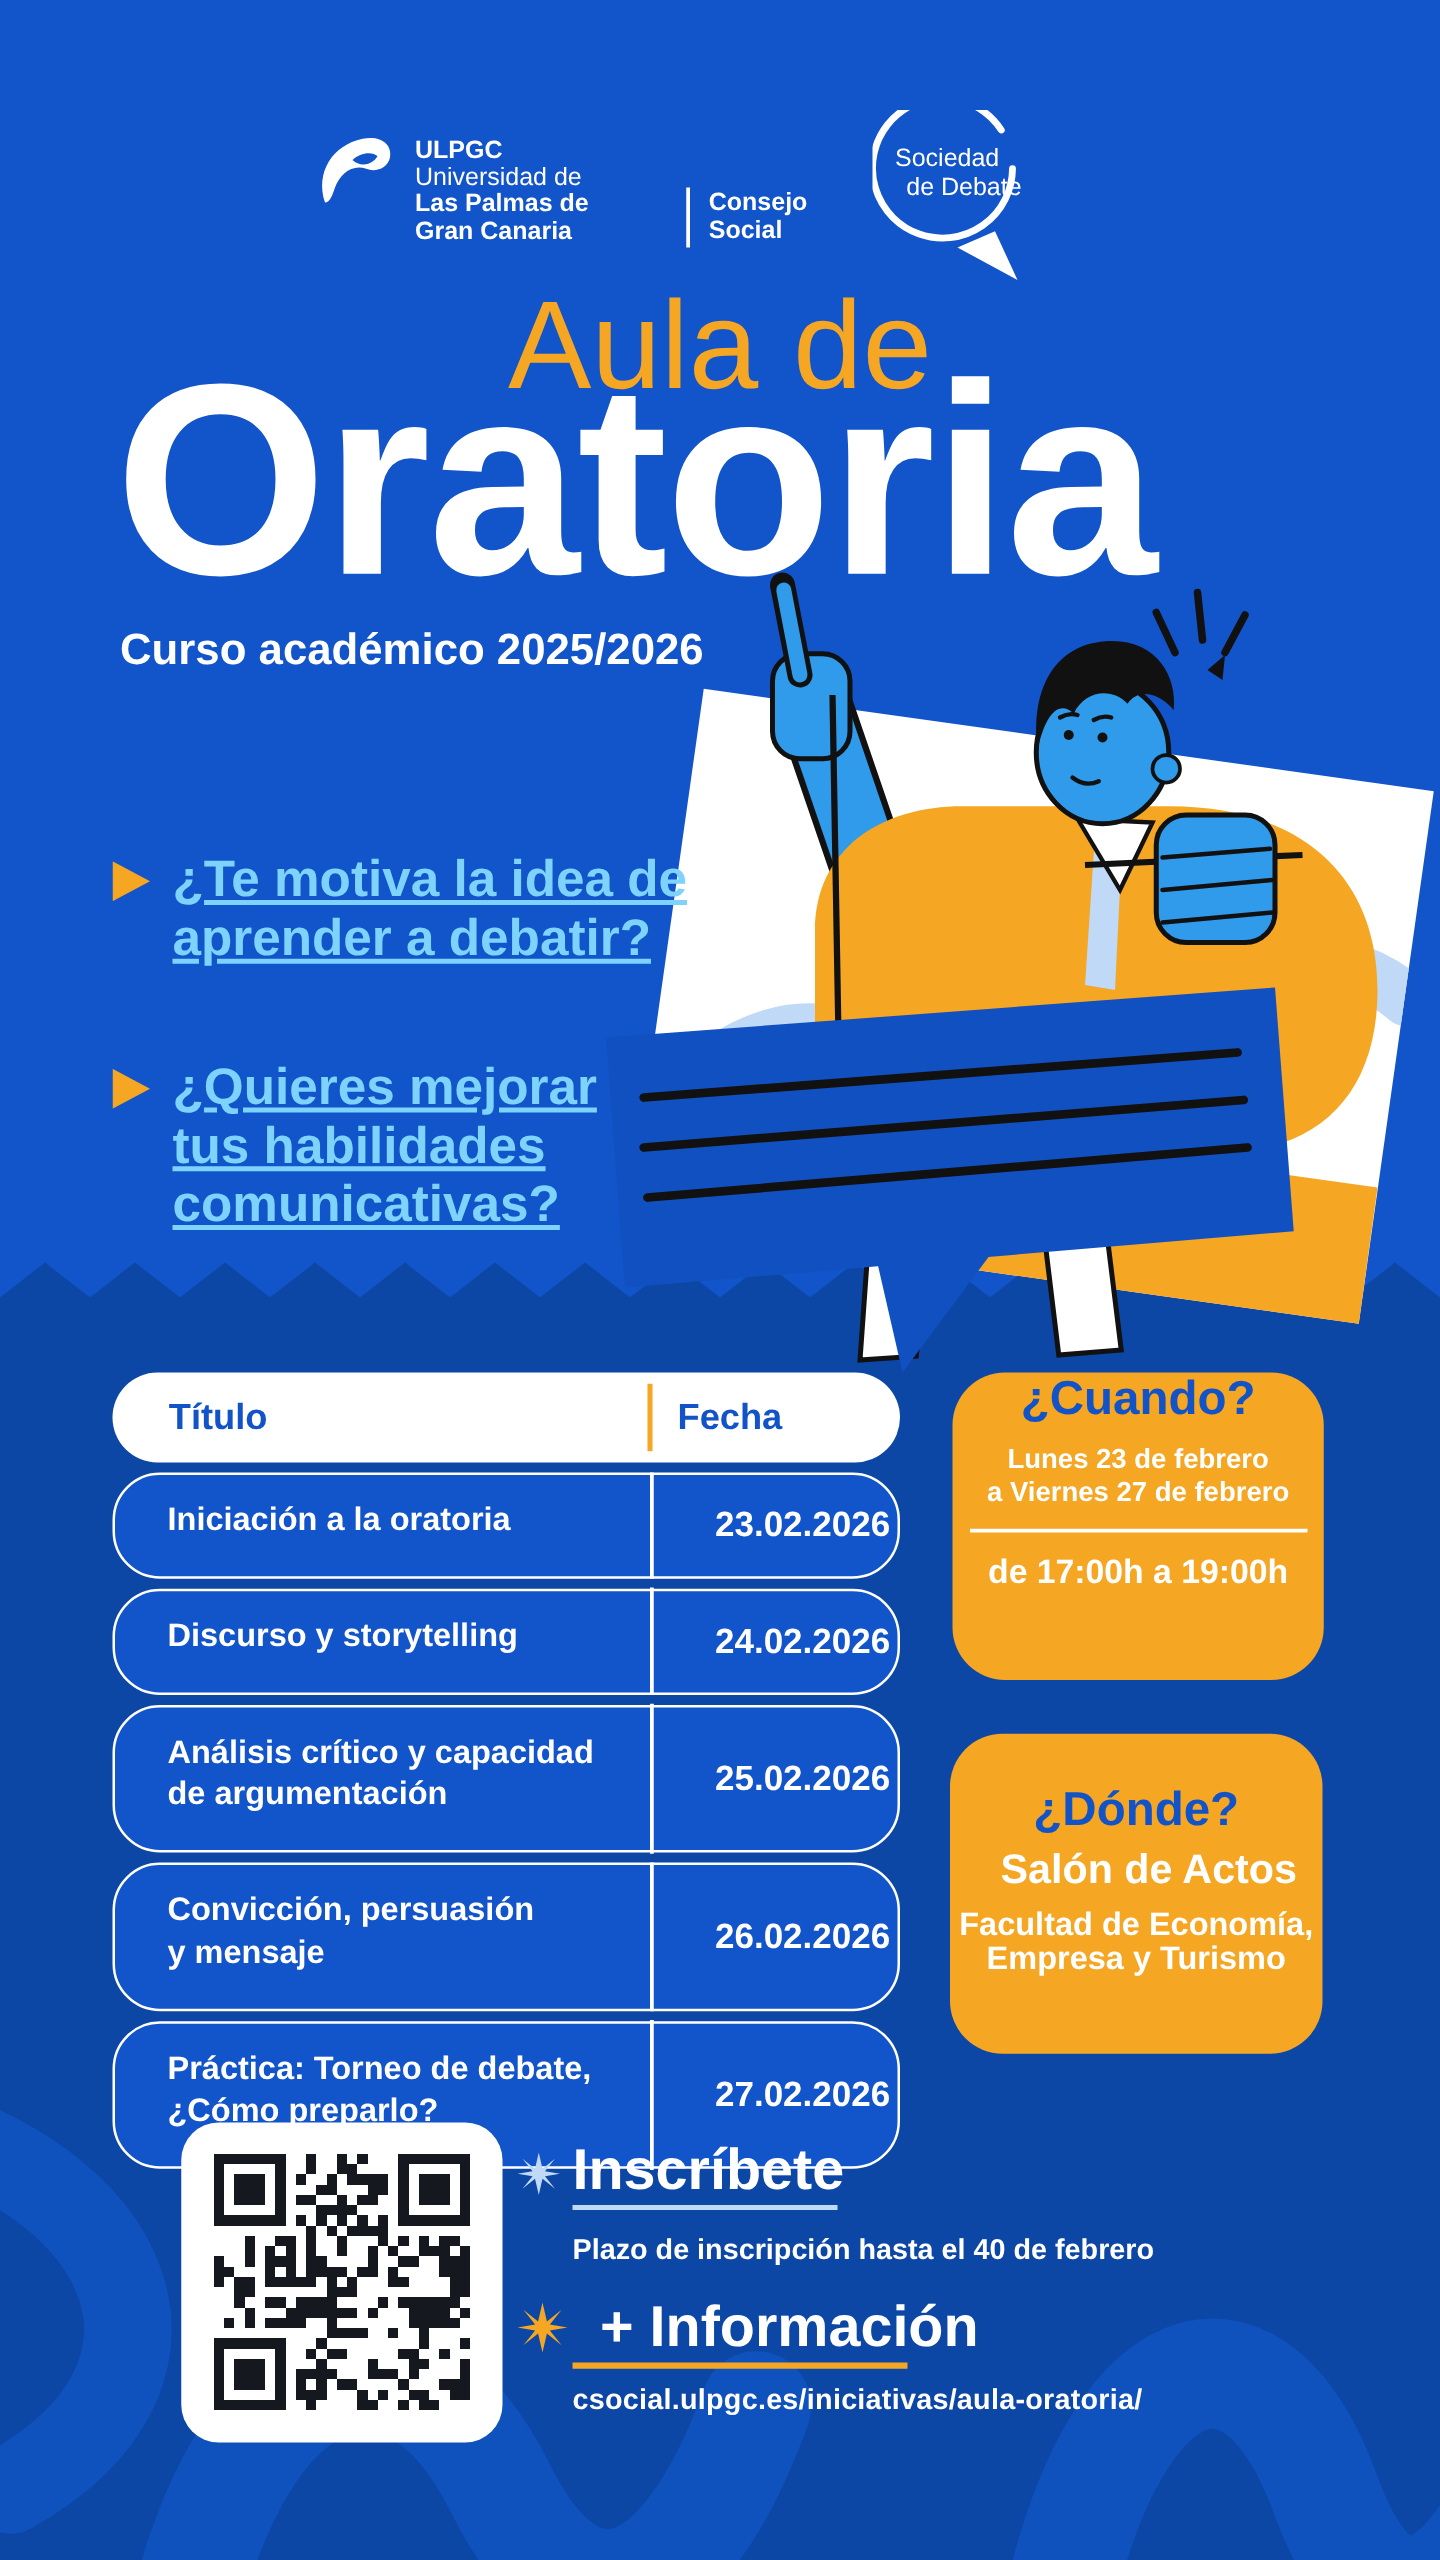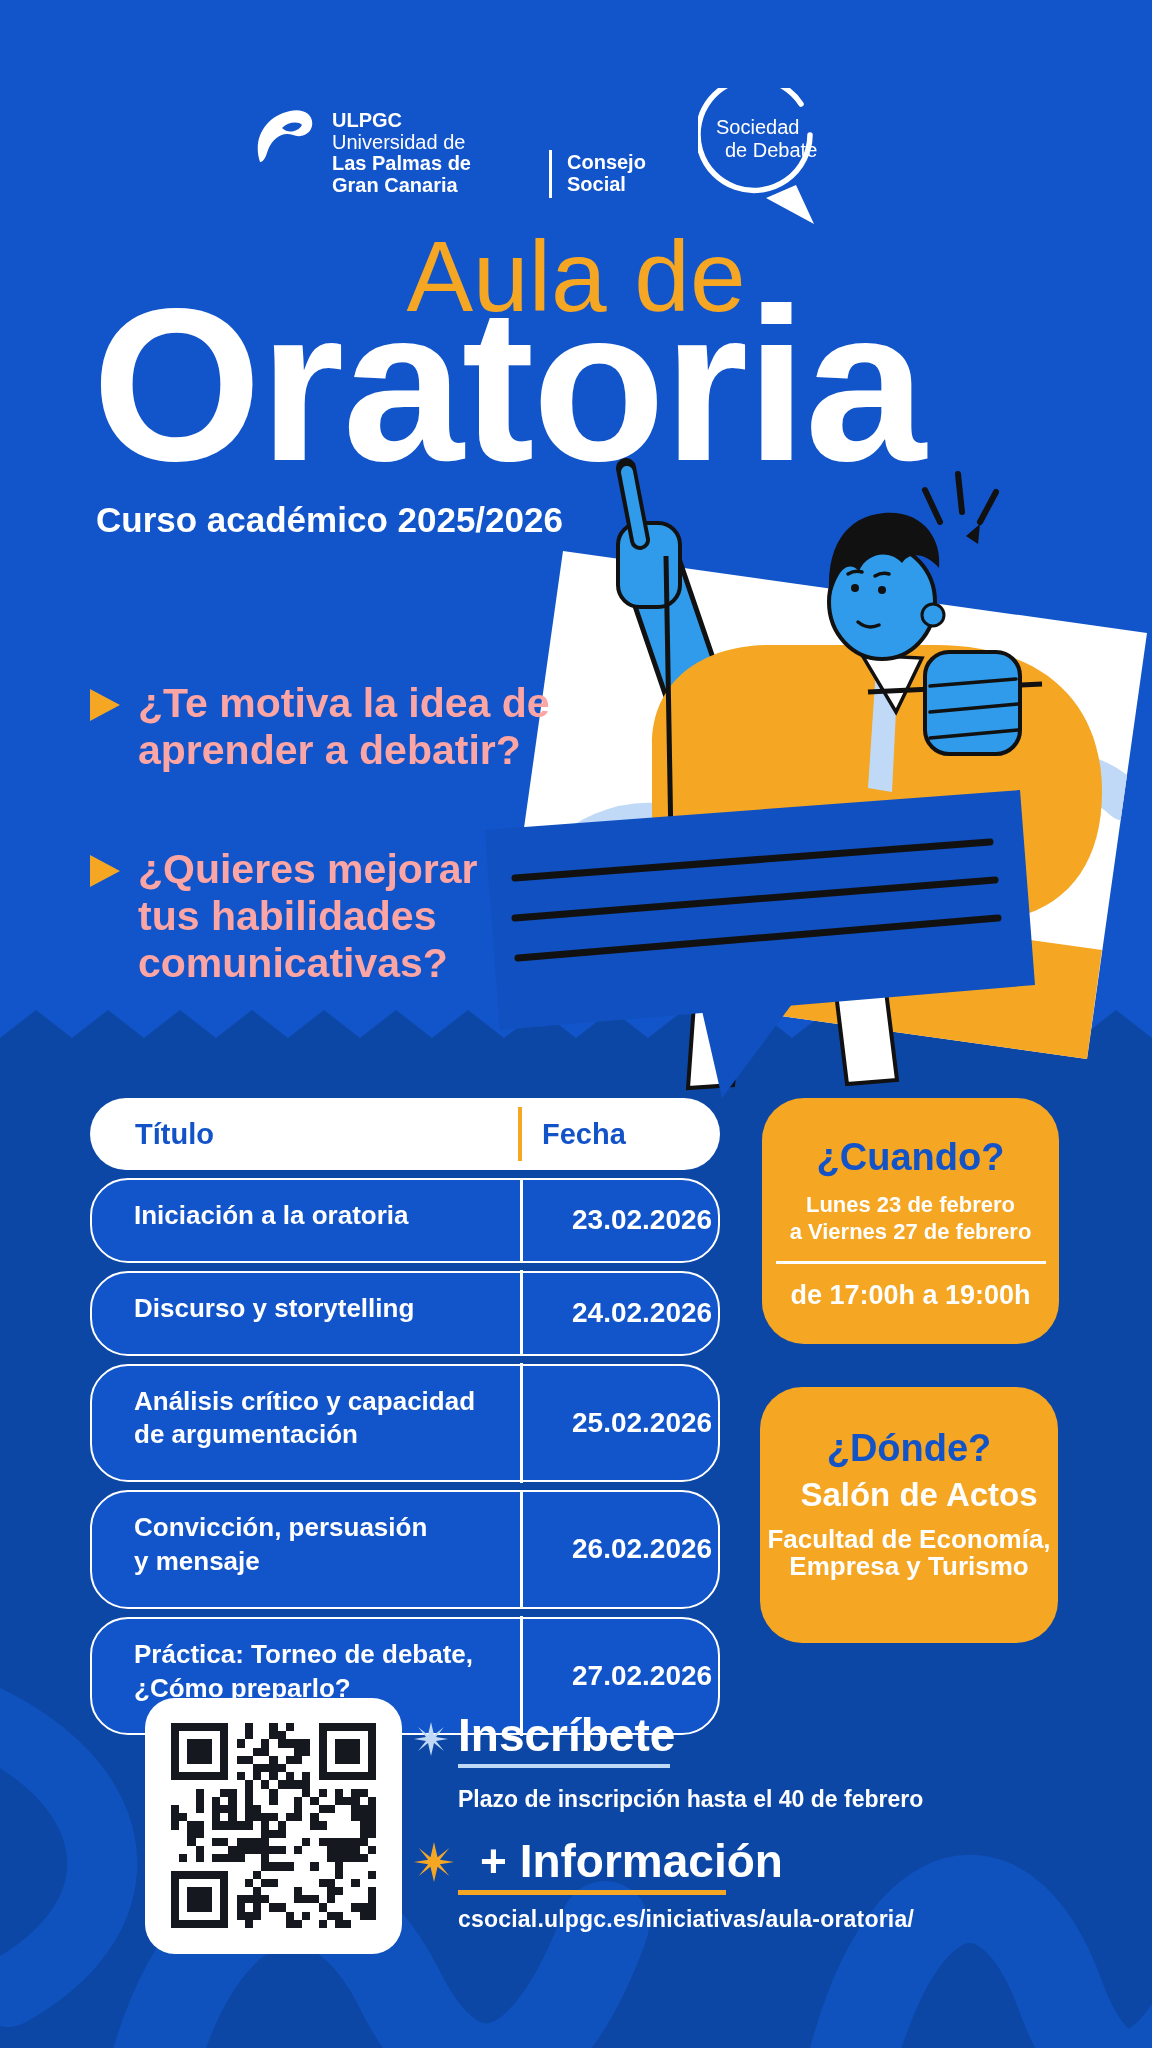--- a/index.html
+++ b/index.html
@@ -35,21 +35,21 @@
   .debate-text{position:absolute;left:18px;top:28px;font-size:20px;line-height:23px;color:#ffffff;}
   .debate-text div:nth-child(2){padding-left:9px;}
 
   
   .title-pre{left:0;top:226px;width:1152px;text-align:center;font-size:100px;font-weight:400;
     color:var(--orange);line-height:1;}
   .title-main{left:92px;top:276px;font-size:218px;font-weight:700;color:#fff;line-height:1;letter-spacing:-2px;}
   .subtitle{left:96px;top:500px;font-size:35px;font-weight:700;color:#fff;}
 
   
-  .question{display:flex;gap:18px;color:#fca5a5;}
+  .question{display:flex;gap:18px;color:#7dd3fc;text-decoration:underline;}
   .q1{left:90px;top:680px;}
   .q2{left:90px;top:846px;}
   .q-tri{flex:0 0 auto;margin-top:9px;}
   .q-text{font-size:41px;line-height:47px;font-weight:700;white-space:pre-line;}
 
   
   .schedule{left:90px;top:1098px;width:630px;}
   .sch-head{position:relative;height:72px;background:#fff;border-radius:36px;}
   .sch-head .h-title{position:absolute;left:45px;top:0;height:100%;display:flex;align-items:center;
     font-size:29px;font-weight:700;color:var(--text-blue);}
@@ -58,21 +58,21 @@
   .sch-head .h-div{position:absolute;left:428px;top:9px;bottom:9px;width:4px;background:var(--orange);}
   .t-row{position:relative;display:flex;margin-top:8px;background:var(--blue-bright);
     border:2.5px solid #fff;border-radius:38px;min-height:75px;color:#fff;}
   .t-row::after{content:"";position:absolute;left:428px;top:-2.5px;bottom:-2.5px;width:2.5px;background:#fff;}
   .t-cell{display:flex;align-items:center;}
   .c-title{width:452px;padding:19px 14px 28px 42px;font-size:26px;font-weight:700;line-height:1.3;white-space:pre-line;}
   .c-date{padding-left:28px;font-size:28px;font-weight:700;}
 
   
   .ocard{background:var(--orange);border-radius:42px;color:#fff;text-align:center;}
-  .when{left:762px;top:1098px;width:297px;height:246px;padding-top:38px;}
+  .when{left:762px;top:1098px;width:297px;height:246px;}
   .where{left:760px;top:1387px;width:298px;height:256px;padding-top:40px;}
   .ocard .o-title{font-size:38px;font-weight:700;color:var(--text-blue);}
   .when-dates{margin-top:12px;font-size:22px;font-weight:700;line-height:27px;white-space:pre-line;}
   .when-hr{width:270px;height:3px;background:#fff;margin:16px auto 0;}
   .when-time{margin-top:16px;font-size:27px;font-weight:700;}
   .where-venue{margin-top:6px;font-size:33px;font-weight:700;padding-left:20px;}
   .where-fac{margin-top:12px;font-size:26px;font-weight:700;line-height:27px;white-space:pre-line;}
 
   
   .qr-card{left:145px;top:1698px;width:257px;height:256px;background:#fff;border-radius:30px;}

